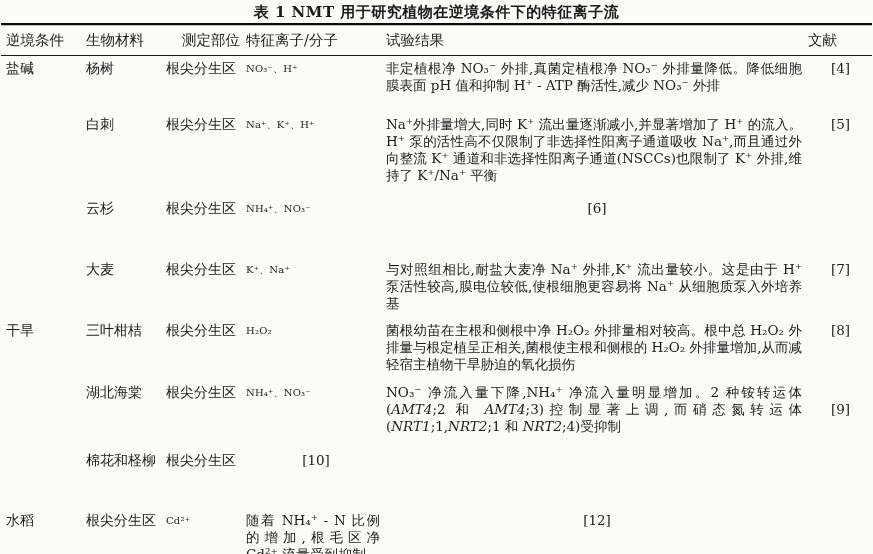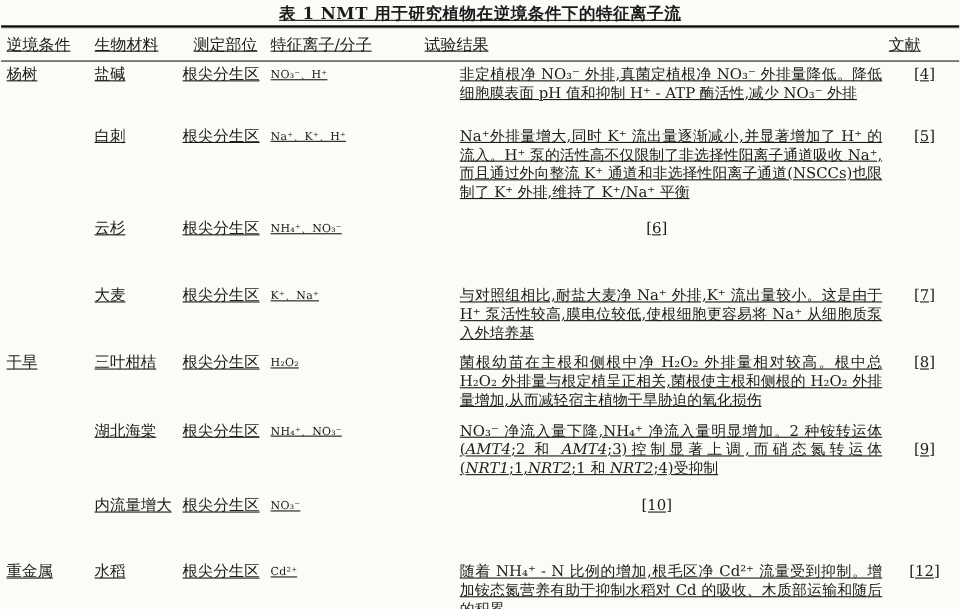--- a/index.html
+++ b/index.html
@@ -1,43 +1,43 @@
 <!DOCTYPE html>
 <html><head>
 <meta charset="utf-8">
 <style>
   html,body{margin:0;padding:0;}
   body{
     width:873px;height:554px;overflow:hidden;
     background:#fbfbf8;color:#1b1b1b;
     font-family:"DejaVu Serif","Liberation Serif",serif;
   }
-  .page{position:relative;width:873px;height:552px;text-decoration:underline;}
+  .page{position:relative;width:873px;height:552px;}
   .title{
     text-align:center;font-weight:bold;font-size:15px;
     padding-top:3px;height:19px;letter-spacing:.5px;
   }
   .rule-thick{height:2px;background:#0a0a0a;margin:1px 1px 0 1px;box-shadow:0 1px 0 rgba(0,0,0,.25);}
   .rule-thin{height:1px;background:#1a1a1a;margin:0 1px;}
   .grid{
     display:grid;
     grid-template-columns:80px 80px 80px 140px 422px 1fr;
     padding-left:6px;box-sizing:border-box;
   }
   .thead{height:30px;align-items:center;font-size:14.5px;}
   .th{white-space:nowrap;}
-  .th.c3{padding-left:10px;}
+  .th.c3{padding-left:10px;text-align:center;}
   .th.c5{text-align:left;}
   .th.c6{}
   .tr{padding-top:4px;}
   .td{font-size:14px;line-height:17px;}
   .td.ion{font-size:10px;letter-spacing:.2px;}
   .result{
     font-size:13.5px;line-height:17px;text-align:justify;
-    padding-right:6px;box-sizing:border-box;margin-left:32px;
+    padding-right:6px;box-sizing:border-box;
   }
   .result i{font-style:italic;}
   .ref{text-align:center;font-size:13.5px;line-height:17px;white-space:nowrap;}
   .ref-drop{padding-top:17px;}
   .r0{height:56px}.r1{height:84px}.r2{height:61px}.r3{height:61px}
   .r4{height:62px}.r5{height:68px}.r6{height:60px}.r7{height:47px}
 </style>
 </head>
 <body>
 
@@ -54,22 +54,22 @@
     <div class="th c4">特征离子/分子</div>
     <div class="th c5">试验结果</div>
     <div class="th c6">文献</div>
   </div>
 
   <div class="rule-thin"></div>
 
   <div class="tbody">
 
     <div class="grid tr r0">
+      <div class="td">盐碱</div>
       <div class="td">杨树</div>
-      <div class="td">盐碱</div>
       <div class="td">根尖分生区</div>
       <div class="td ion">NO₃⁻、H⁺</div>
       <div class="result">非定植根净 NO₃⁻ 外排,真菌定植根净 NO₃⁻ 外排量降低。降低细胞膜表面 pH 值和抑制 H⁺ - ATP 酶活性,减少 NO₃⁻ 外排</div>
       <div class="ref">[4]</div>
     </div>
 
     <div class="grid tr r1">
       <div class="td"></div>
       <div class="td">白刺</div>
       <div class="td">根尖分生区</div>
@@ -108,28 +108,26 @@
       <div class="td"></div>
       <div class="td">湖北海棠</div>
       <div class="td">根尖分生区</div>
       <div class="td ion">NH₄⁺、NO₃⁻</div>
       <div class="result">NO₃⁻ 净流入量下降,NH₄⁺ 净流入量明显增加。2 种铵转运体(<i>AMT4</i>;2 和 <i>AMT4</i>;3)控制显著上调,而硝态氮转运体(<i>NRT1</i>;1,<i>NRT2</i>;1 和 <i>NRT2</i>;4)受抑制</div>
       <div class="ref ref-drop">[9]</div>
     </div>
 
     <div class="grid tr r6">
       <div class="td"></div>
-      <div class="td">内流量增大</div>
+      <div class="td">棉花和柽柳</div>
       <div class="td">根尖分生区</div>
-      <div class="td ion">NO₃⁻</div>
       <div class="ref">[10]</div>
     </div>
 
     <div class="grid tr r7">
-      <div class="td">重金属</div>
       <div class="td">水稻</div>
       <div class="td">根尖分生区</div>
       <div class="td ion">Cd²⁺</div>
       <div class="result">随着 NH₄⁺ - N 比例的增加,根毛区净 Cd²⁺ 流量受到抑制。增加铵态氮营养有助于抑制水稻对 Cd 的吸收、木质部运输和随后的积累</div>
       <div class="ref">[12]</div>
     </div>
 
   </div>
 </div>
 

